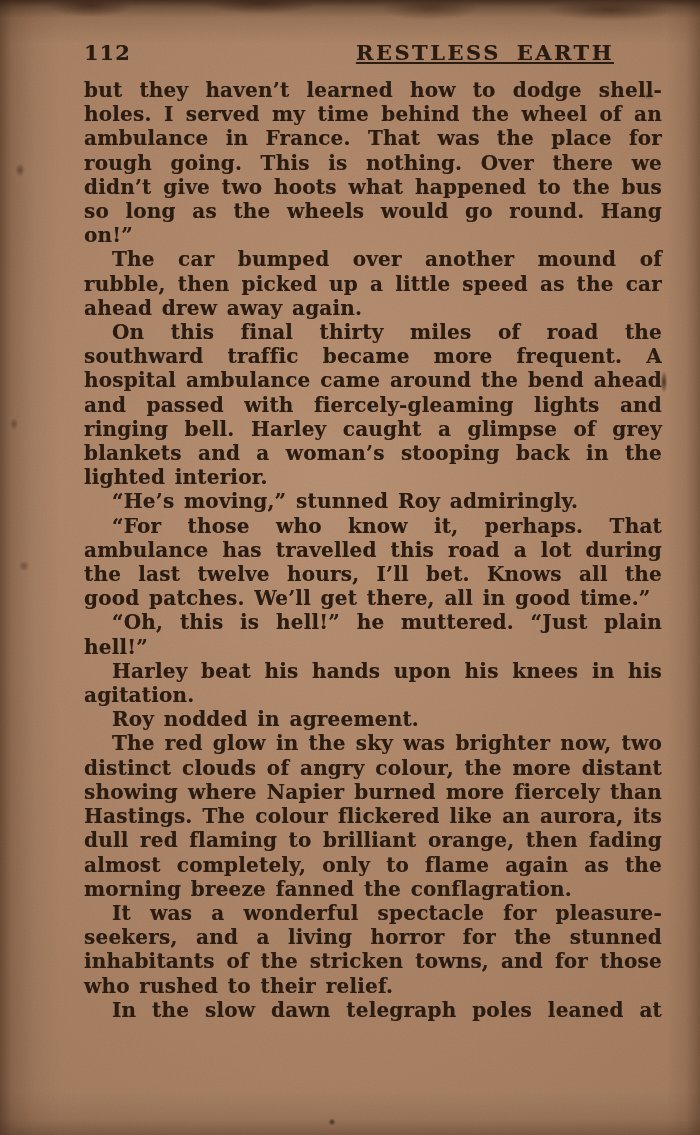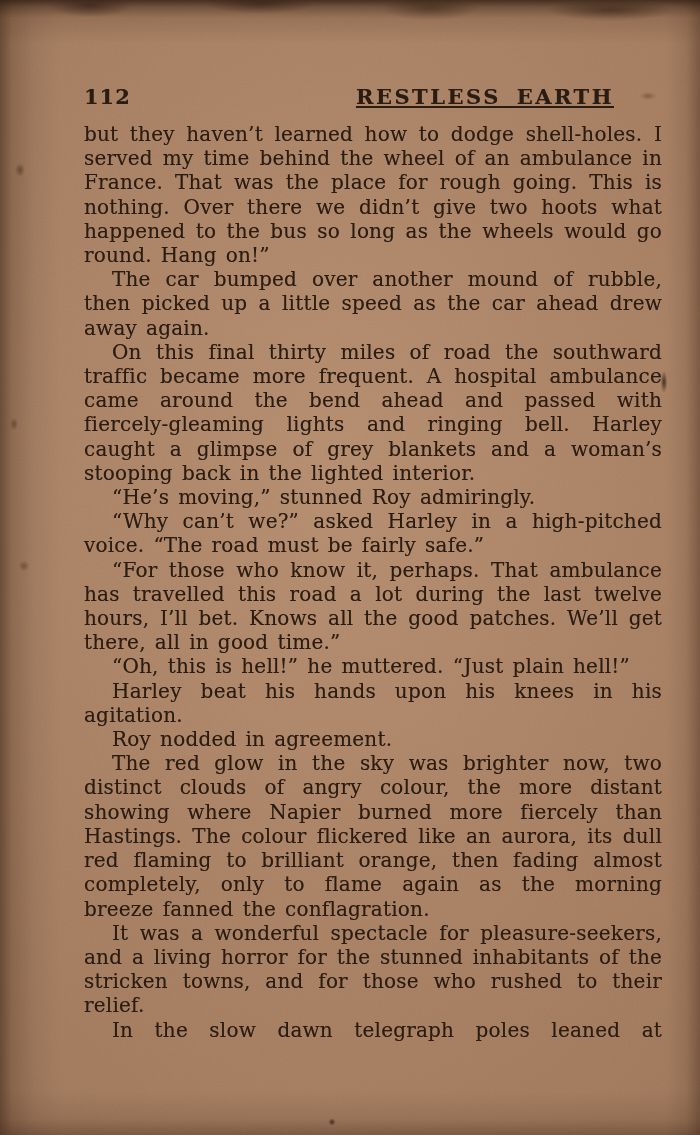--- a/index.html
+++ b/index.html
@@ -47,21 +47,21 @@
     width: 100%; height: 100%;
     pointer-events: none;
     mix-blend-mode: multiply;
     opacity: 0.55;
   }
   .header {
     position: relative;
     display: flex;
     align-items: baseline;
     margin: 0 40px 0 84px;
-    padding-top: 84px;
+    padding-top: 40px;
     color: var(--ink);
   }
   .page-number {
     font-size: 21px;
     font-weight: bold;
     letter-spacing: 1px;
     text-shadow: 0 0 0.6px rgba(43,28,18,0.55);
   }
   .running-title {
     flex: 1;
@@ -78,41 +78,41 @@
     position: relative;
     margin: 13px 38px 0 84px;
     width: 578px;
     color: var(--ink);
     font-size: 20px;
     line-height: 24.2px;
     text-align: justify;
     word-spacing: 2.5px;
     letter-spacing: 0.2px;
     text-shadow: 0 0 0.55px rgba(43,28,18,0.5);
+    font-weight: bold;
   }
   .body-text p { margin: 0; text-indent: 28px; }
   .body-text p.continuation { text-indent: 0; }
   .body-text p.cutoff { text-align-last: justify; }
 </style>
 </head>
 <body>
 
 <div class="page">
 
   <div class="header">
     <span class="page-number">112</span>
     <span class="running-title">RESTLESS EARTH</span>
   </div>
 
   <div class="body-text">
     <p class="continuation">but they haven’t learned how to dodge shell-holes. I served my time behind the wheel of an ambulance in France.  That was the place for rough going. This is nothing.   Over there we didn’t give two hoots what happened to the bus so long as the wheels would go round.  Hang on!”</p>
     <p>The car bumped over another mound of rubble, then picked up a little speed as the car ahead drew away again.</p>
     <p>On this final thirty miles of road the southward traffic became more frequent.  A hospital ambulance came around the bend ahead and passed with fiercely-gleaming lights and ringing bell.  Harley caught a glimpse of grey blankets and a woman’s stooping back in the lighted interior.</p>
     <p>“He’s moving,” stunned Roy admiringly.</p>
-    <p>“Why can’t we?” asked Harley in a high-pitched voice.  “The road must be fairly safe.”</p>
     <p>“For those who know it, perhaps.  That ambulance has travelled this road a lot during the last twelve hours, I’ll bet.  Knows all the good patches. We’ll get there, all in good time.”</p>
     <p>“Oh, this is hell!” he muttered.   “Just plain hell!”</p>
     <p>Harley beat his hands upon his knees in his agitation.</p>
     <p>Roy nodded in agreement.</p>
     <p>The red glow in the sky was brighter now, two distinct clouds of angry colour, the more distant showing where Napier burned more fiercely than Hastings.  The colour flickered like an aurora, its dull red flaming to brilliant orange, then fading almost completely, only to flame again as the morning breeze fanned the conflagration.</p>
     <p>It was a wonderful spectacle for pleasure-seekers, and a living horror for the stunned inhabitants of the stricken towns, and for those who rushed to their relief.</p>
     <p class="cutoff">In the slow dawn telegraph poles leaned at</p>
   </div>
 
   <svg class="grain-overlay" xmlns="http://www.w3.org/2000/svg">

